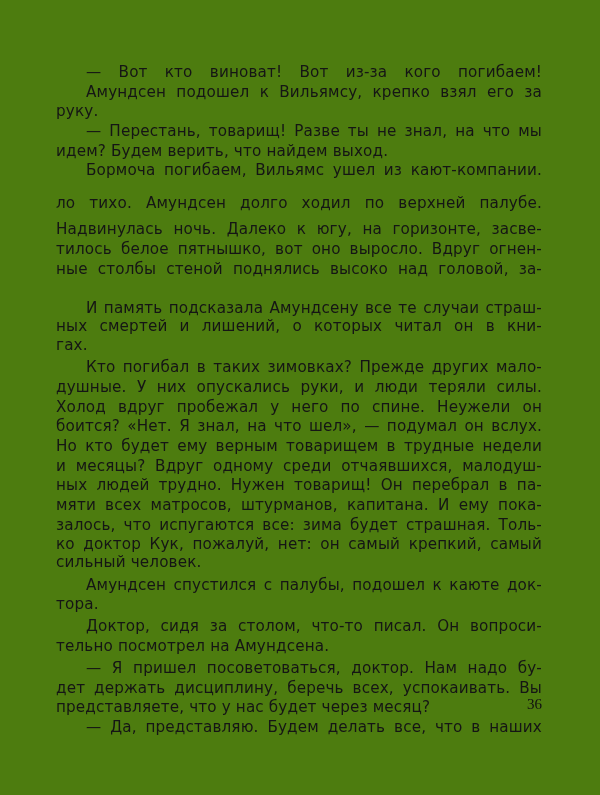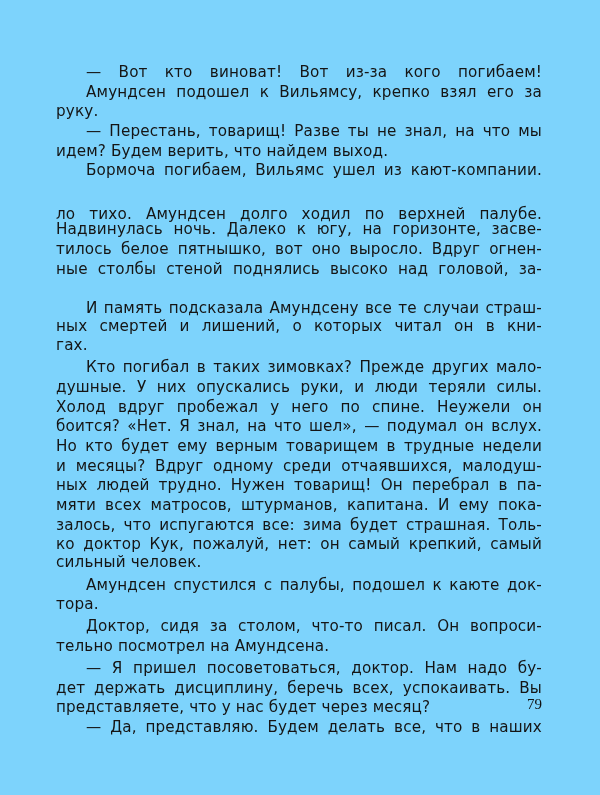--- a/index.html
+++ b/index.html
@@ -1,17 +1,17 @@
 <!DOCTYPE html>
 <html><head>
 <meta charset="utf-8">
 <style>
   html, body { margin: 0; padding: 0; background: #ffffff; }
   body { width: 600px; height: 795px; position: relative; overflow: hidden; }
-  .page { position: absolute; left: 0; top: 0; width: 600px; height: 795px; background: #7dd3fc; }
+  .page { position: absolute; left: 0; top: 0; width: 600px; height: 795px; background: #4d7c0f; }
   .line {
     position: absolute;
     left: 56px;
     width: 486px;
     font-family: "DejaVu Sans", sans-serif;
     font-size: 15.2px;
     line-height: 20px;
     color: #151515;
     white-space: nowrap;
     text-align: justify;
@@ -34,21 +34,21 @@
 </head>
 <body>
 
 <div class="page">
   <div class="line indent" style="top:62px">— Вот кто виноват! Вот из-за кого погибаем!</div>
   <div class="line indent" style="top:82px">Амундсен подошел к Вильямсу, крепко взял его за</div>
   <div class="line last" style="top:101px">руку.</div>
   <div class="line indent" style="top:121px">— Перестань, товарищ! Разве ты не знал, на что мы</div>
   <div class="line last" style="top:141px">идем? Будем верить, что найдем выход.</div>
   <div class="line indent" style="top:160px">Бормоча погибаем, Вильямс ушел из кают-компании.</div>
-  <div class="line" style="top:204px">ло тихо. Амундсен долго ходил по верхней палубе.</div>
+  <div class="line" style="top:193px">ло тихо. Амундсен долго ходил по верхней палубе.</div>
   <div class="line" style="top:219px">Надвинулась ночь. Далеко к югу, на горизонте, засве-</div>
   <div class="line" style="top:239px">тилось белое пятнышко, вот оно выросло. Вдруг огнен-</div>
   <div class="line" style="top:259px">ные столбы стеной поднялись высоко над головой, за-</div>
   <div class="line indent" style="top:298px">И память подсказала Амундсену все те случаи страш-</div>
   <div class="line" style="top:316px">ных смертей и лишений, о которых читал он в кни-</div>
   <div class="line last" style="top:335px">гах.</div>
   <div class="line indent" style="top:357px">Кто погибал в таких зимовках? Прежде других мало-</div>
   <div class="line" style="top:377px">душные. У них опускались руки, и люди теряли силы.</div>
   <div class="line" style="top:397px">Холод вдруг пробежал у него по спине. Неужели он</div>
   <div class="line" style="top:416px">боится? «Нет. Я знал, на что шел», — подумал он вслух.</div>
@@ -61,14 +61,14 @@
   <div class="line last" style="top:552px">сильный человек.</div>
   <div class="line indent" style="top:575px">Амундсен спустился с палубы, подошел к каюте док-</div>
   <div class="line last" style="top:594px">тора.</div>
   <div class="line indent" style="top:616px">Доктор, сидя за столом, что-то писал. Он вопроси-</div>
   <div class="line last" style="top:636px">тельно посмотрел на Амундсена.</div>
   <div class="line indent" style="top:658px">— Я пришел посоветоваться, доктор. Нам надо бу-</div>
   <div class="line" style="top:678px">дет держать дисциплину, беречь всех, успокаивать. Вы</div>
   <div class="line last" style="top:697px">представляете, что у нас будет через месяц?</div>
   <div class="line indent" style="top:717px">— Да, представляю. Будем делать все, что в наших</div>
 
-  <div class="page-number">79</div>
+  <div class="page-number">36</div>
 </div>
 
 </body></html>

